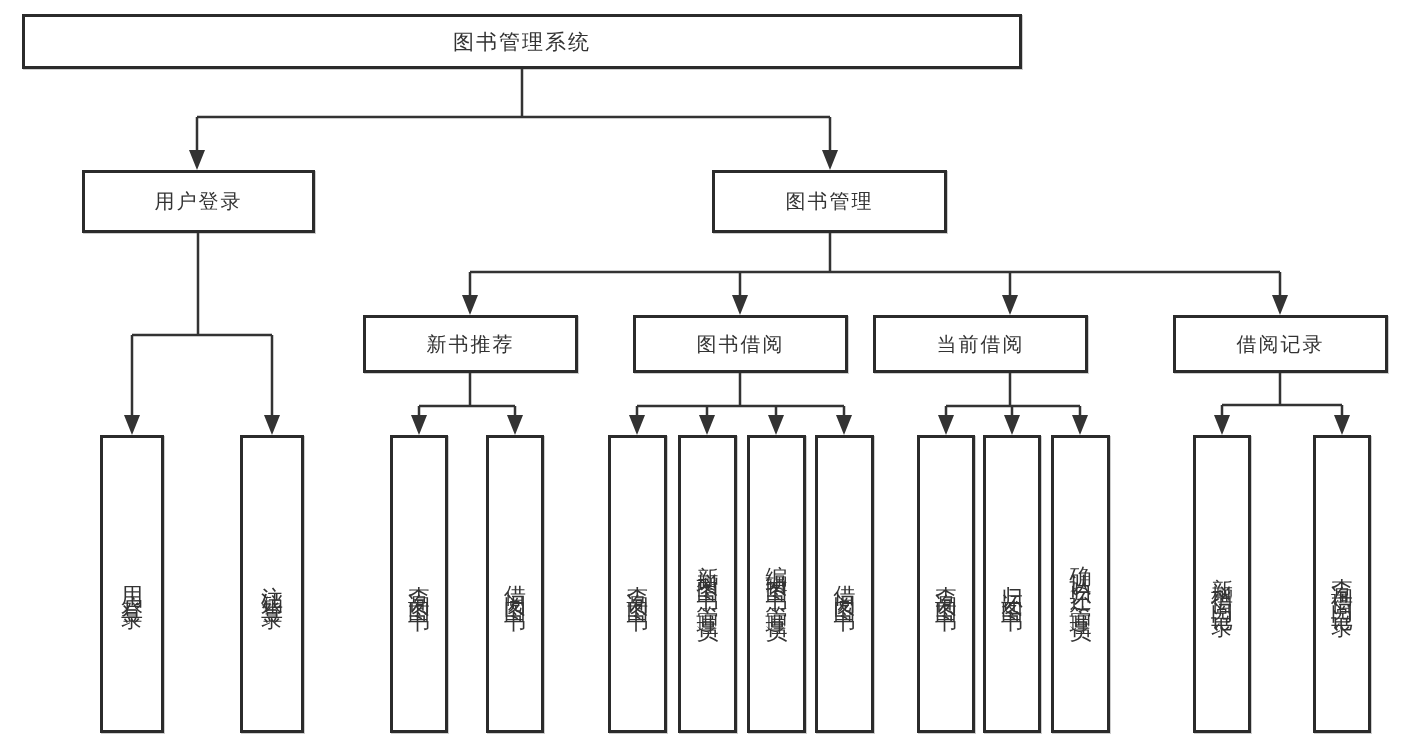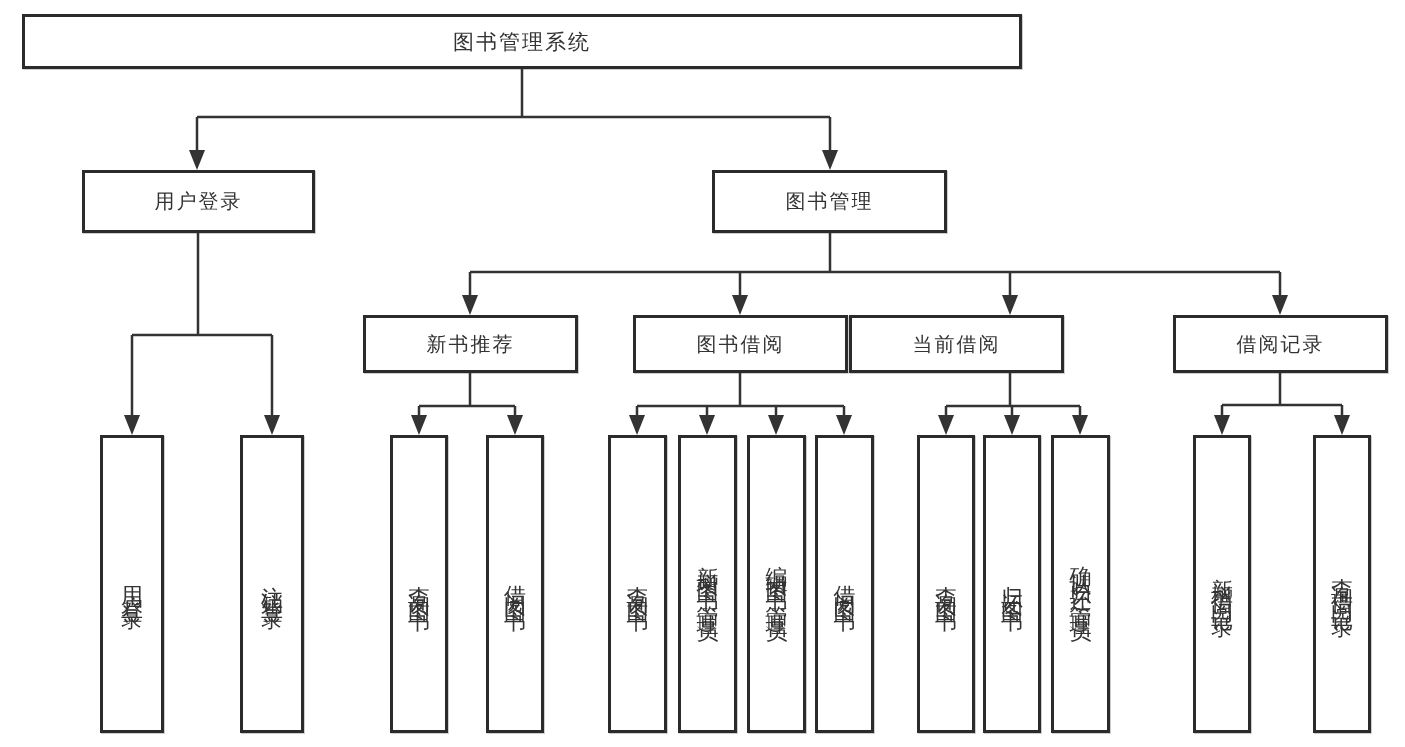--- a/index.html
+++ b/index.html
@@ -36,21 +36,21 @@
     font-size: 20px;
     letter-spacing: 2px;
     box-shadow: 1px 1px 0 rgba(60,60,60,0.25);
     white-space: nowrap;
   }
   .node.root    { left: 22px;  top: 14px;  width: 1000px; height: 55px; font-size: 21px; }
   .node.b-user  { left: 82px;  top: 170px; width: 233px;  height: 63px; }
   .node.b-book  { left: 712px; top: 170px; width: 235px;  height: 63px; }
   .node.m-new   { left: 363px; top: 315px; width: 215px;  height: 58px; }
   .node.m-bor   { left: 633px; top: 315px; width: 215px;  height: 58px; }
-  .node.m-cur   { left: 849px; top: 315px; width: 215px;  height: 58px; }
+  .node.m-cur   { left: 873px; top: 315px; width: 215px;  height: 58px; }
   .node.m-rec   { left: 1173px;top: 315px; width: 215px;  height: 58px; }
 
   .leaf {
     position: absolute;
     top: 435px;
     height: 298px;
     box-sizing: border-box;
     border: 3px solid #2b2b2b;
     background: #ffffff;
     display: flex;

